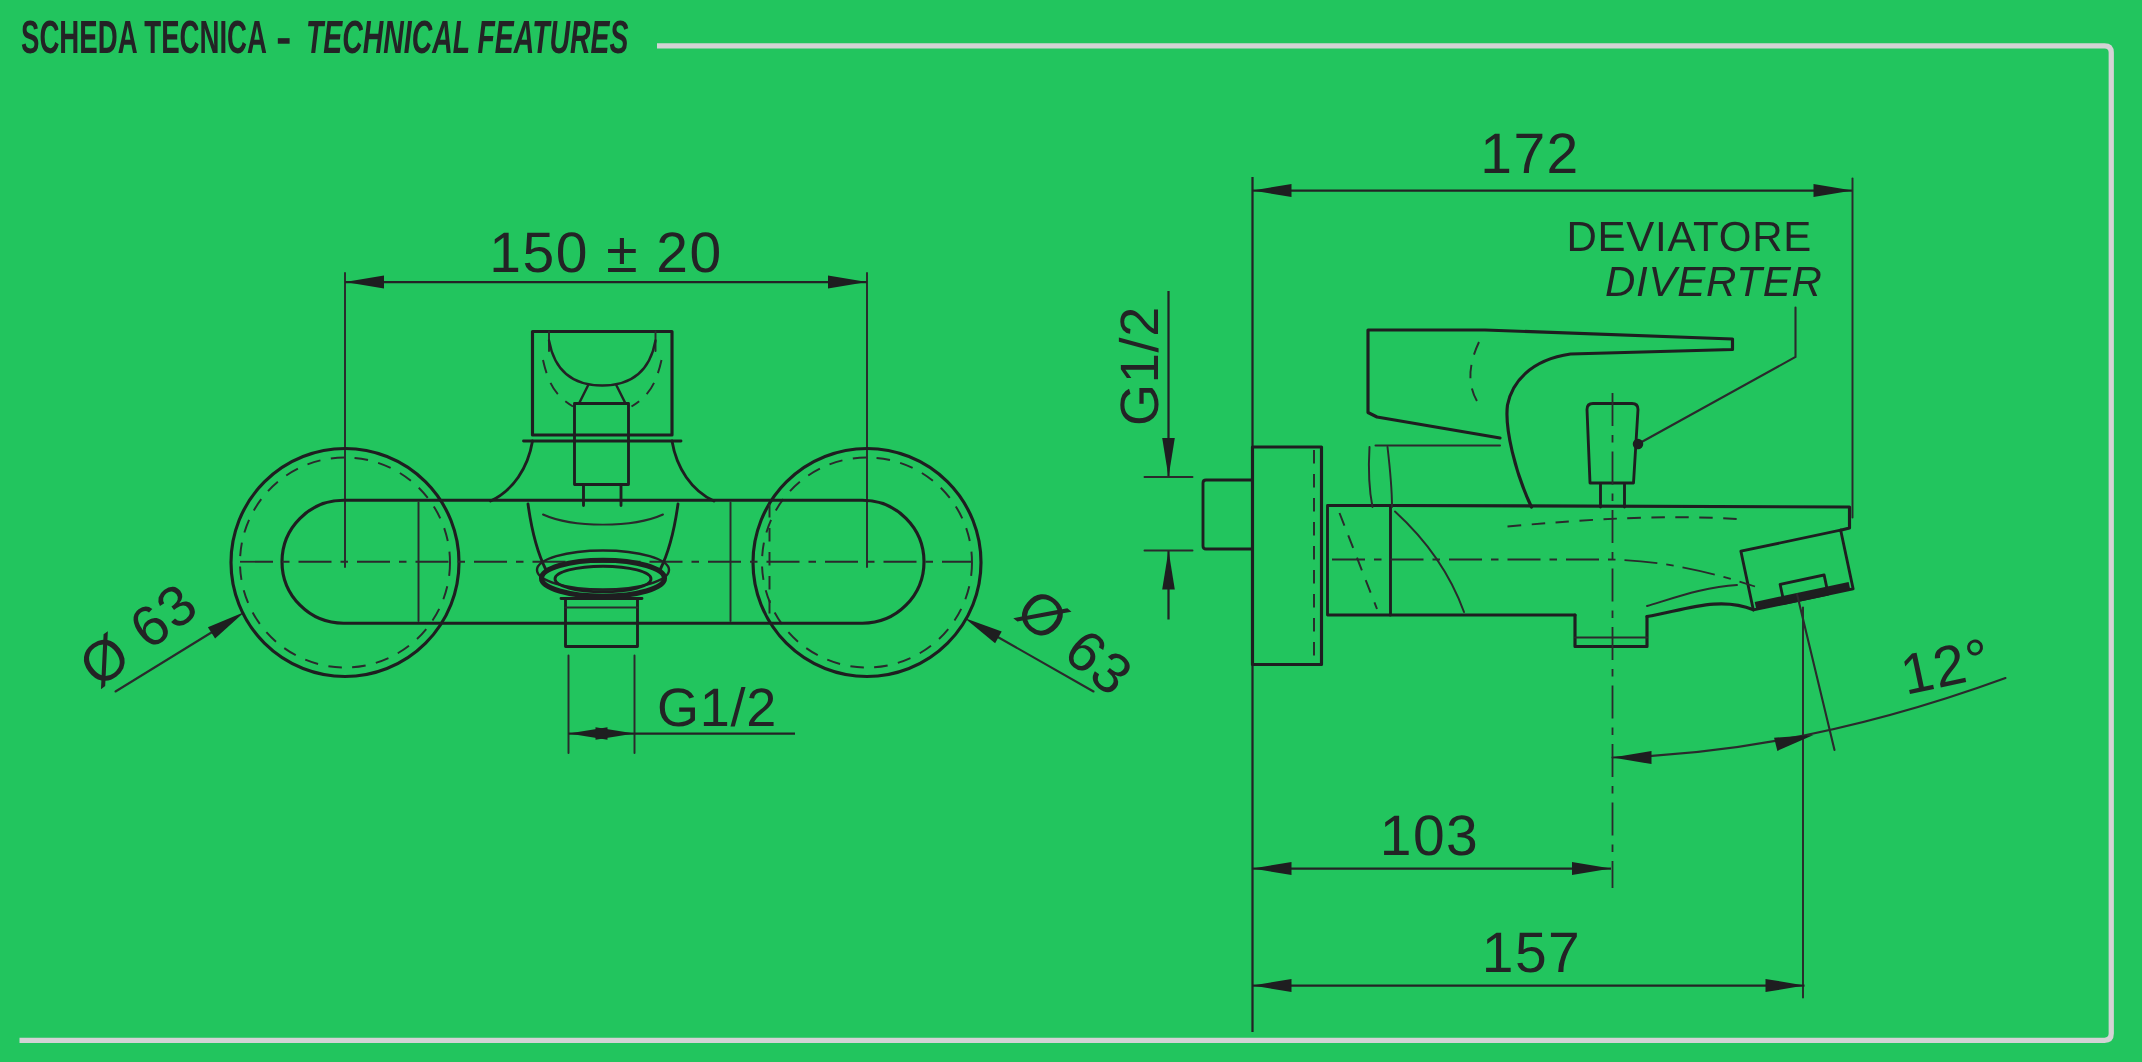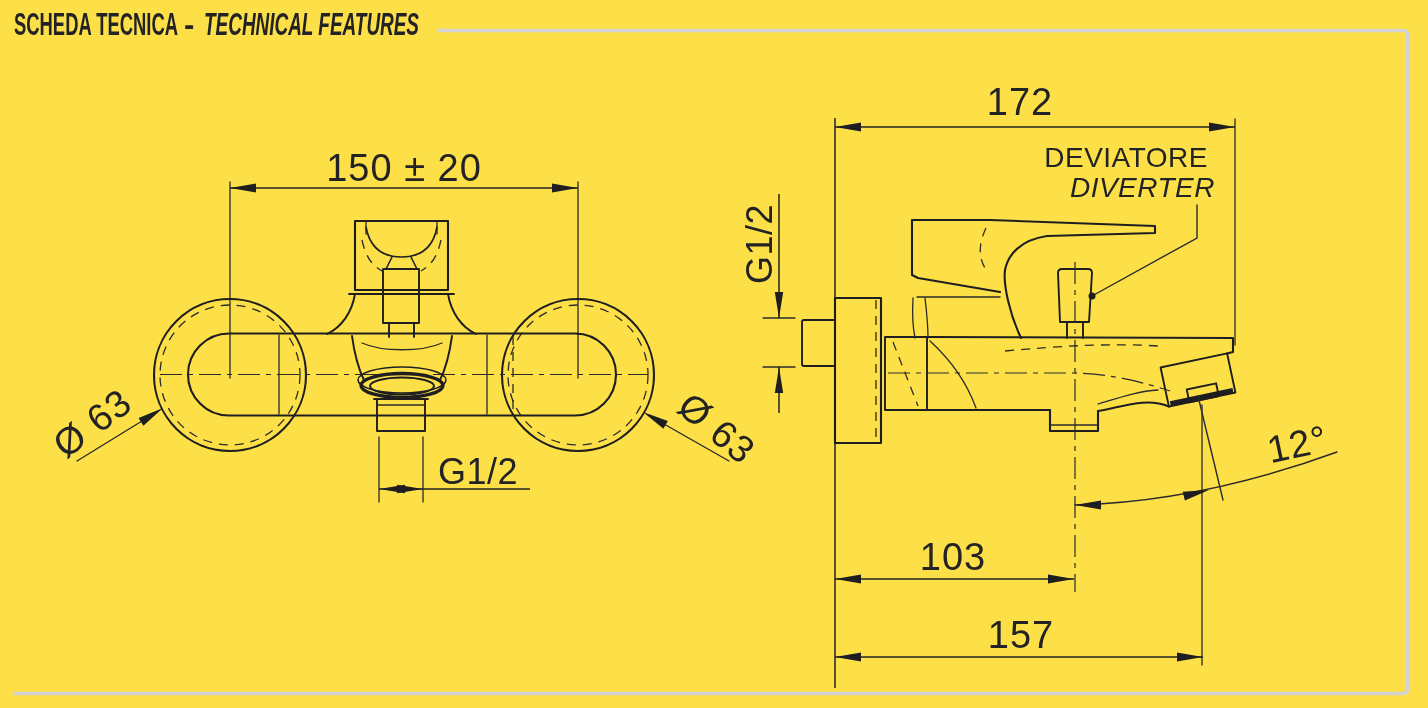--- a/index.html
+++ b/index.html
@@ -1,16 +1,16 @@
 <!DOCTYPE html>
 <html><head>
 <meta charset="utf-8">
 <style>
   html,body{margin:0;padding:0;background:#ffffff;}
-  .page{position:relative;width:1428px;height:708px;background:#fde047;overflow:hidden;}
+  .page{position:relative;width:1428px;height:708px;background:#22c55e;overflow:hidden;}
   svg{display:block;}
   
   .ol  {fill:none;stroke:#1e1e20;stroke-width:2.1;stroke-linecap:round;stroke-linejoin:round;}
   .ol2 {fill:none;stroke:#1e1e20;stroke-width:1.9;stroke-linecap:round;stroke-linejoin:round;}
   .olb {fill:none;stroke:#1e1e20;stroke-width:3.4;}
   .mid {fill:none;stroke:#222224;stroke-width:1.6;stroke-linecap:round;}
   .thin{fill:none;stroke:#2a2a2c;stroke-width:1.3;stroke-linecap:round;}
   .ldr {fill:none;stroke:#2a2a2c;stroke-width:1.4;stroke-linecap:round;}
   .dsh {fill:none;stroke:#2a2a2c;stroke-width:1.3;stroke-dasharray:9 7;}
   .cl  {fill:none;stroke:#2a2a2c;stroke-width:1.2;stroke-dasharray:22 6 5 6;}

